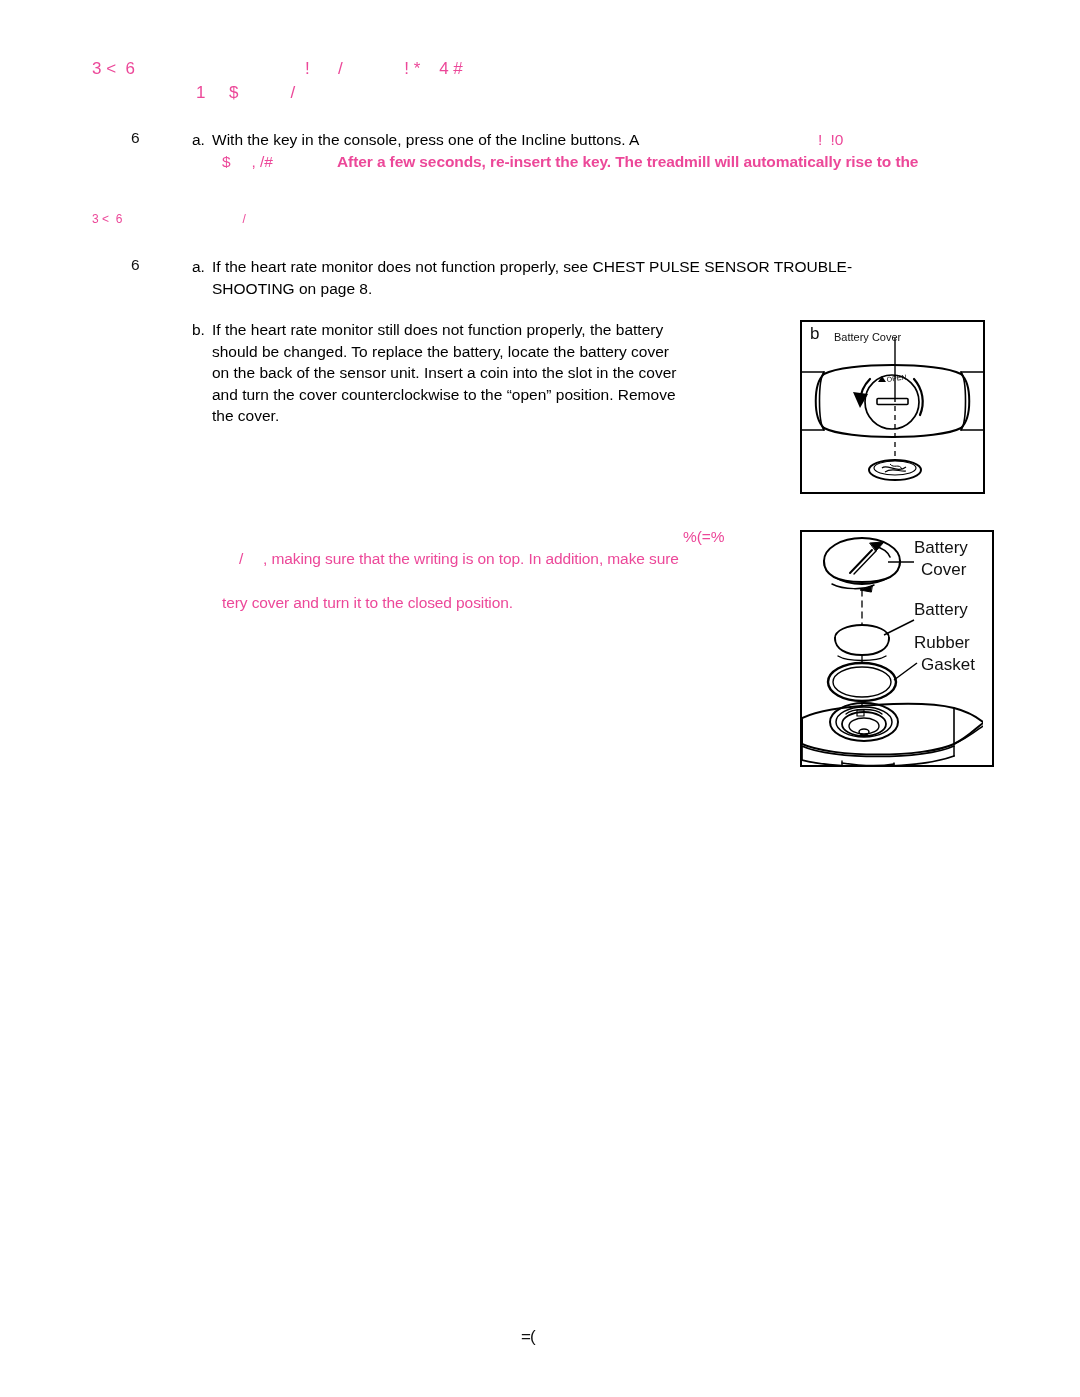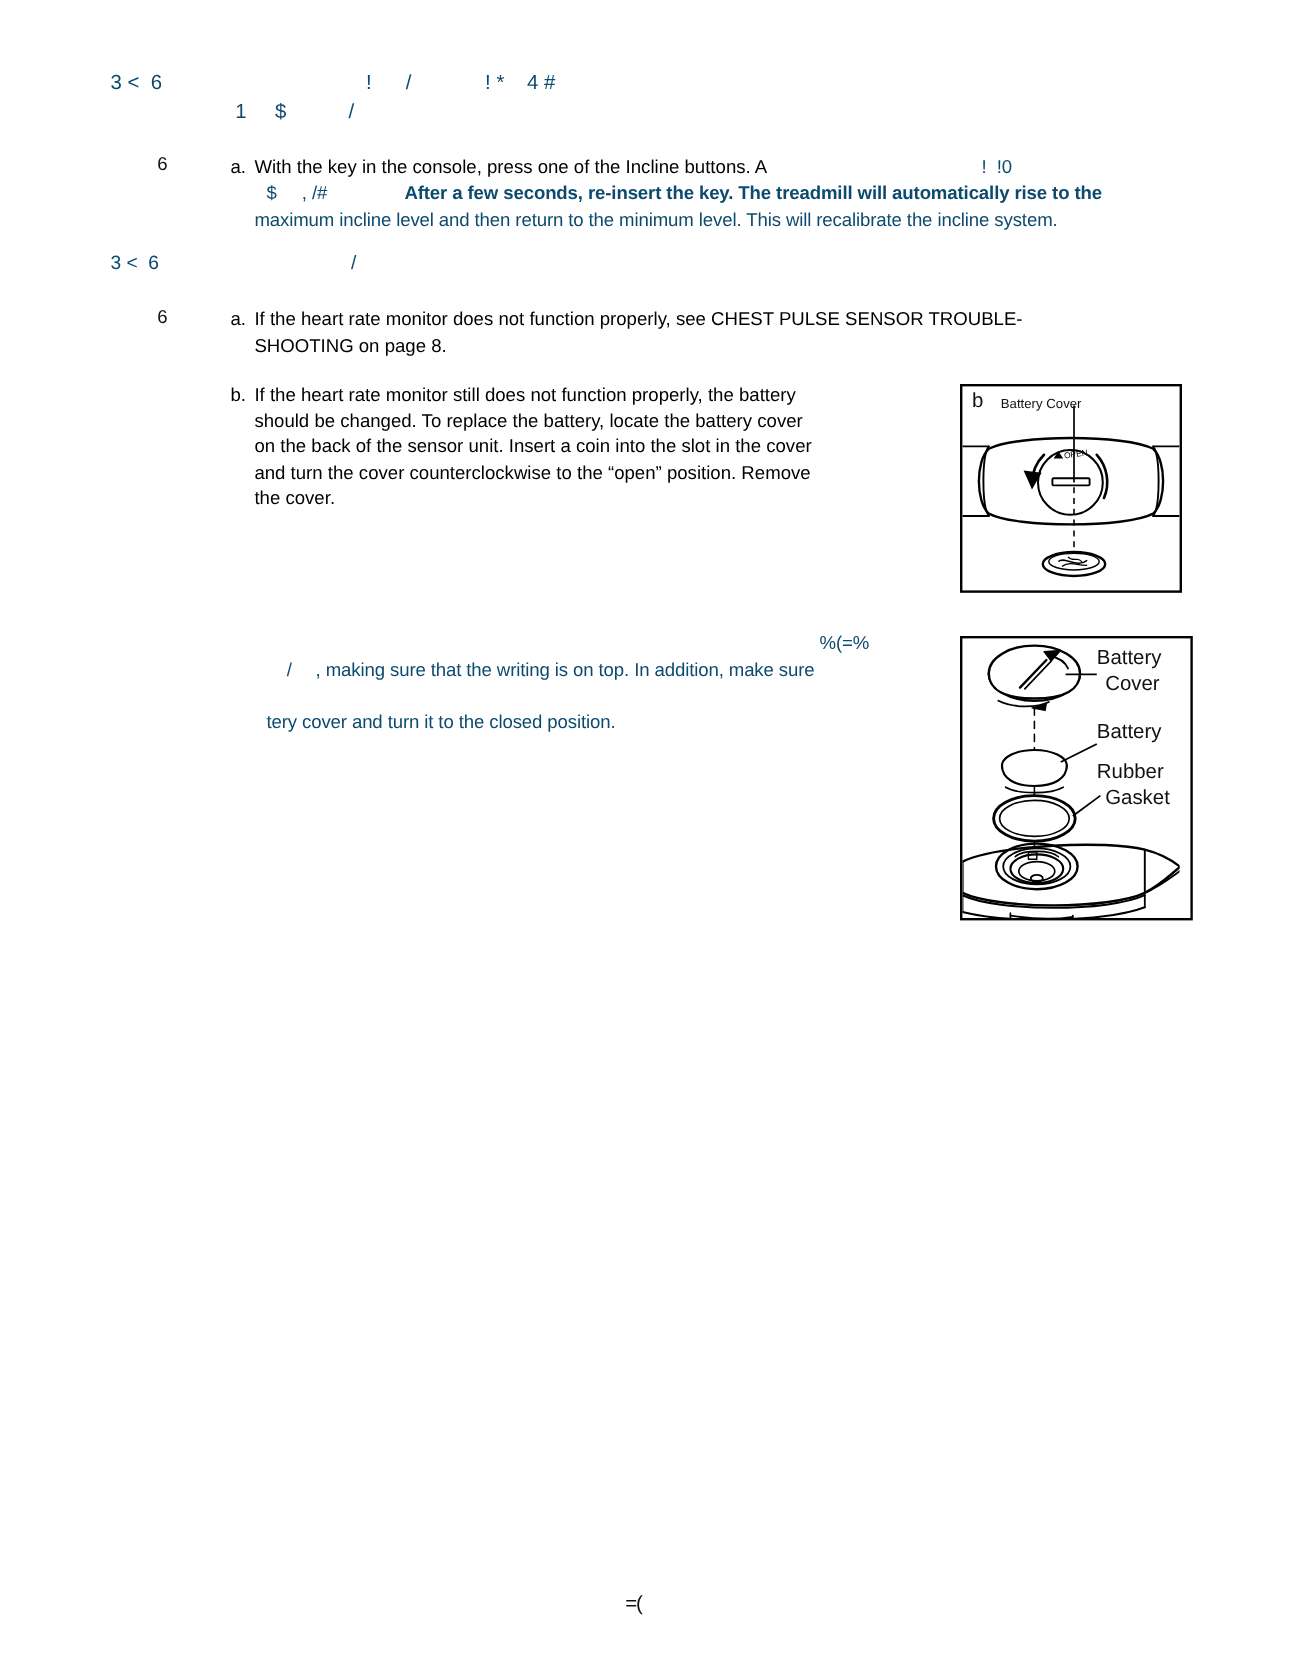--- a/index.html
+++ b/index.html
@@ -23,21 +23,21 @@
     width: 1080px;
     height: 1397px;
   }
 
   
   .txt {
     position: absolute;
     font-family: "Liberation Sans", sans-serif;
     font-size: 15.5px;
     line-height: 21px;
-    color: #0c4a6e;
+    color: #ec4899;
     white-space: pre;
     letter-spacing: -0.1px;
   }
   .num-col {
     position: absolute;
     font-size: 15.5px;
     color: #111;
   }
   .hang {
     position: absolute;
@@ -89,23 +89,22 @@
   <div class="num-col" style="left:131px; top:129px;">6</div>
 
   <div class="hang" style="left:192px; top:129px; width:800px;">
     <span class="lbl">a.</span>
     <span class="bodytext">With the key in the console, press one of the Incline buttons. A</span>
   </div>
   <div class="txt" style="left:818px; top:129px;">!  !0</div>
 
   <div class="txt" style="left:222px; top:151px;">$     , /#</div>
   <div class="txt" style="left:337px; top:151px;font-weight:bold;">After a few seconds, re-insert the key. The treadmill will automatically rise to the</div>
-  <div class="txt" style="left:212px; top:173px;">maximum incline level and then return to the minimum level. This will recalibrate the incline system.</div>
-
-  <div class="txt" style="left:92px; top:209px; font-size:16px; letter-spacing:0px;">3 &lt;  6                                    /</div>
+
+  <div class="txt" style="left:92px; top:209px; font-size:12px; letter-spacing:0px;">3 &lt;  6                                    /</div>
 
   <div class="num-col" style="left:131px; top:256px;">6</div>
 
   <div class="hang" style="left:192px; top:256px; width:790px;">
     <span class="lbl">a.</span>
     <span class="bodytext" style="white-space:pre-line;">If the heart rate monitor does not function properly, see CHEST PULSE SENSOR TROUBLE-
 SHOOTING on page 8.</span>
   </div>
 
   <div class="hang" style="left:192px; top:319px; width:570px;">

